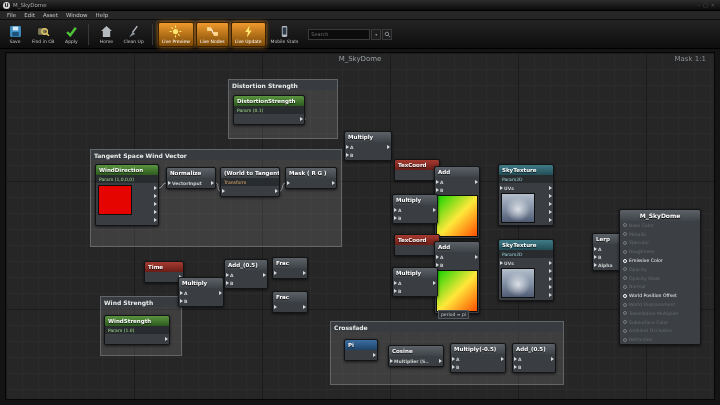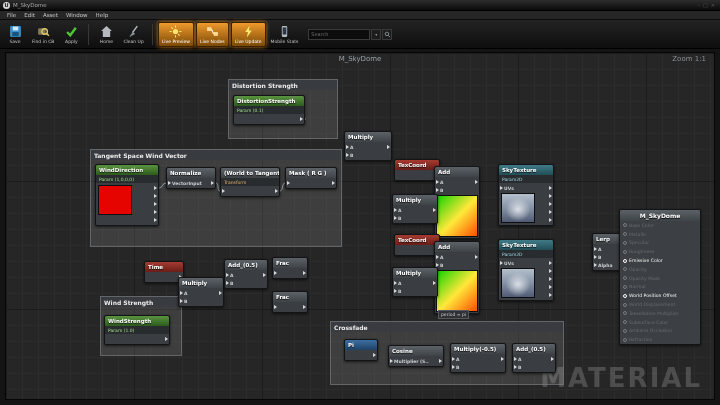--- a/index.html
+++ b/index.html
@@ -203,22 +203,21 @@
         <svg viewBox="0 0 12 12">
           <circle cx="5" cy="5" r="3" fill="none" stroke="#9aa0a5" stroke-width="1.4"></circle>
           <line x1="7.4" y1="7.4" x2="10.5" y2="10.5" stroke="#9aa0a5" stroke-width="1.4"></line>
         </svg>
       </span>
     </div>
   </div>
 
 <div class="graph" id="graph">
   <div class="graph-title">M_SkyDome</div>
-  <div class="zoom-label">Zoom 1:1</div>
-  <div class="watermark">MATERIAL</div>
+  <div class="zoom-label">Mask 1:1</div>
   <svg class="wires" id="wires">
       <path d="M153,135 C157,135 156,130 160,130"></path>
       <path d="M210,130 C213,130 211,138 214,138"></path>
       <path d="M274,138 C277,138 276,130 279,130"></path>
       <path d="M331,130 C337,130 331,102 338,102"></path>
       <path d="M299,66 C322,66 316,94 338,94"></path>
       <path d="M386,94 C402,94 372,157 386,157"></path>
       <path d="M386,94 C406,96 366,230 386,230"></path>
       <path d="M386,94 C498,104 564,238 611,241"></path>
       <path d="M434,122 C441,122 421,128 428,128"></path>

